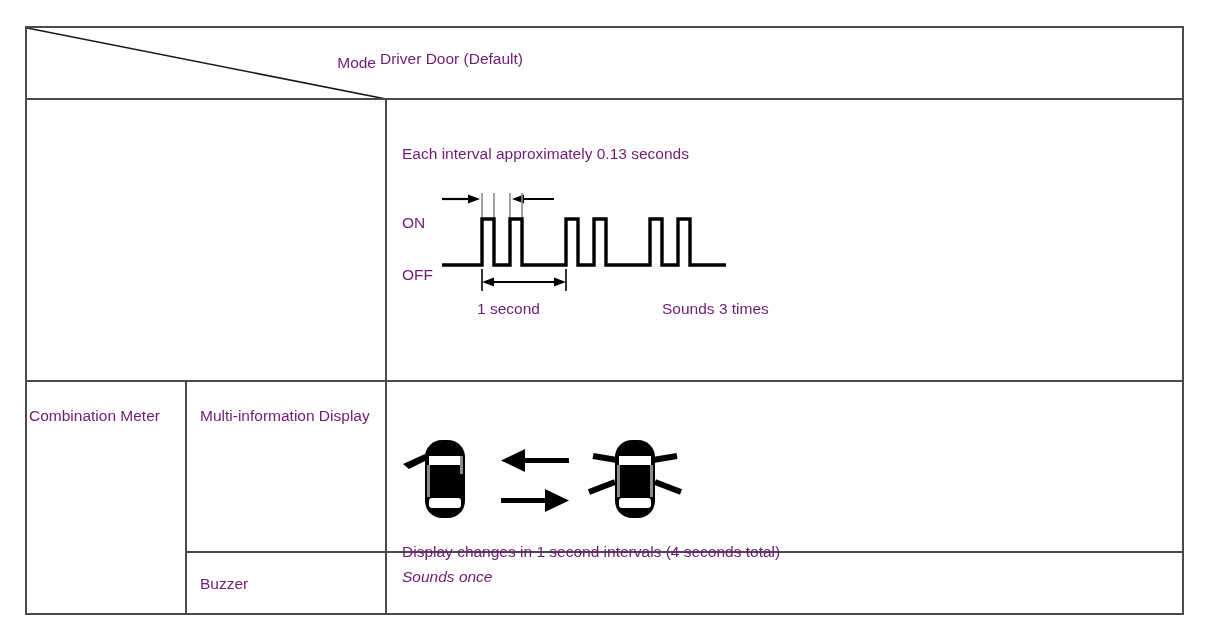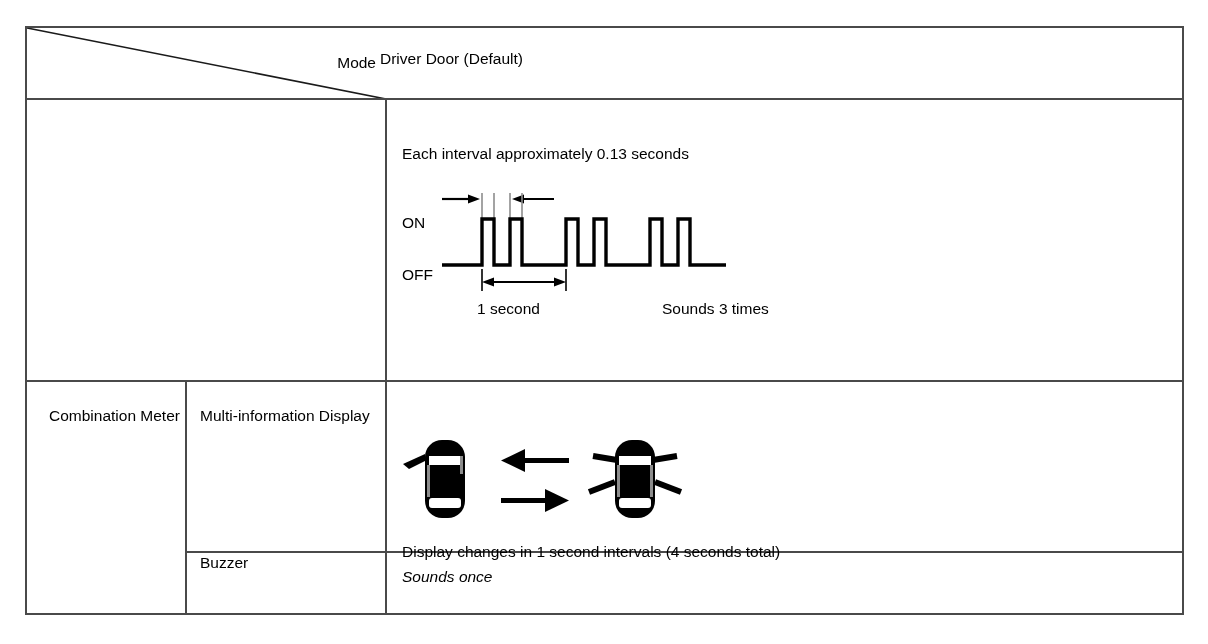--- a/index.html
+++ b/index.html
@@ -37,21 +37,21 @@
   .vline {
     position: absolute;
     width: 2px;
     background: #4a4a4a;
   }
   .cell {
     position: absolute;
     box-sizing: border-box;
     font-size: 15.5px;
     line-height: 1.35;
-    color: #000000;
+    color: #701a75;
   }
 
   
   #header-diagonal {
     position: absolute;
     left: 0;
     top: 0;
     width: 358px;
     height: 70px;
     overflow: hidden;
@@ -91,21 +91,21 @@
     height: 280px;
     padding: 44px 0 0 13px;
   }
 
   
   #row3-label {
     left: 0;
     top: 354px;
     width: 158px;
     height: 233px;
-    padding: 24px 0 0 22px;
+    padding: 24px 0 0 2px;
   }
   #row3-sub {
     left: 160px;
     top: 354px;
     width: 198px;
     height: 169px;
     padding: 24px 0 14px 13px;
   }
   #row3-content {
     left: 362px;
@@ -114,20 +114,21 @@
     height: 169px;
     padding: 0;
     margin-top: 20px;
   }
   #row4-sub {
     left: 160px;
     top: 525px;
     width: 198px;
     height: 62px;
     display: flex;
+    align-items: center;
     padding-left: 13px;
   }
   #row4-content {
     left: 362px;
     top: 525px;
     width: 790px;
     height: 48px;
     display: flex;
     align-items: center;
     padding-left: 13px;

